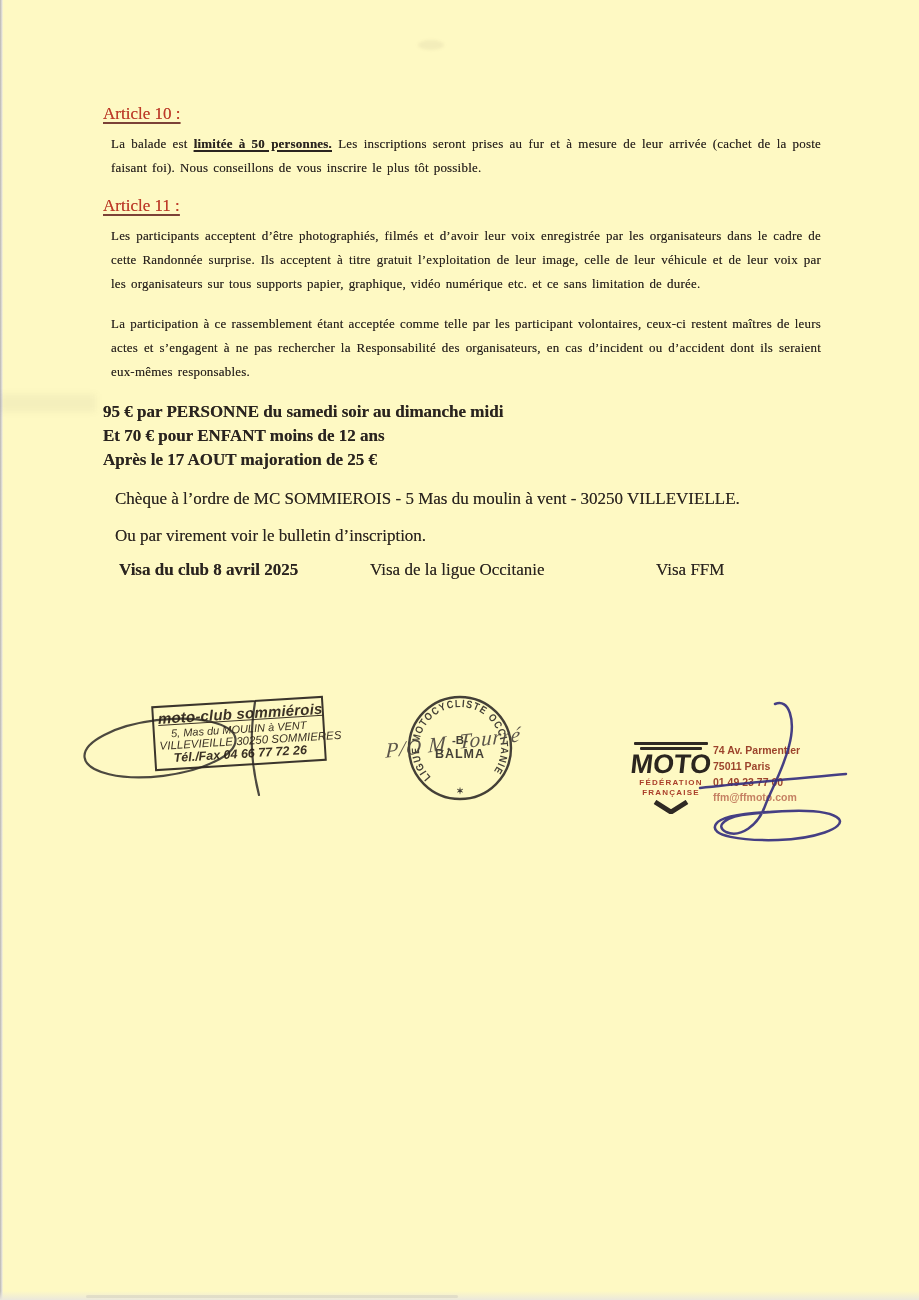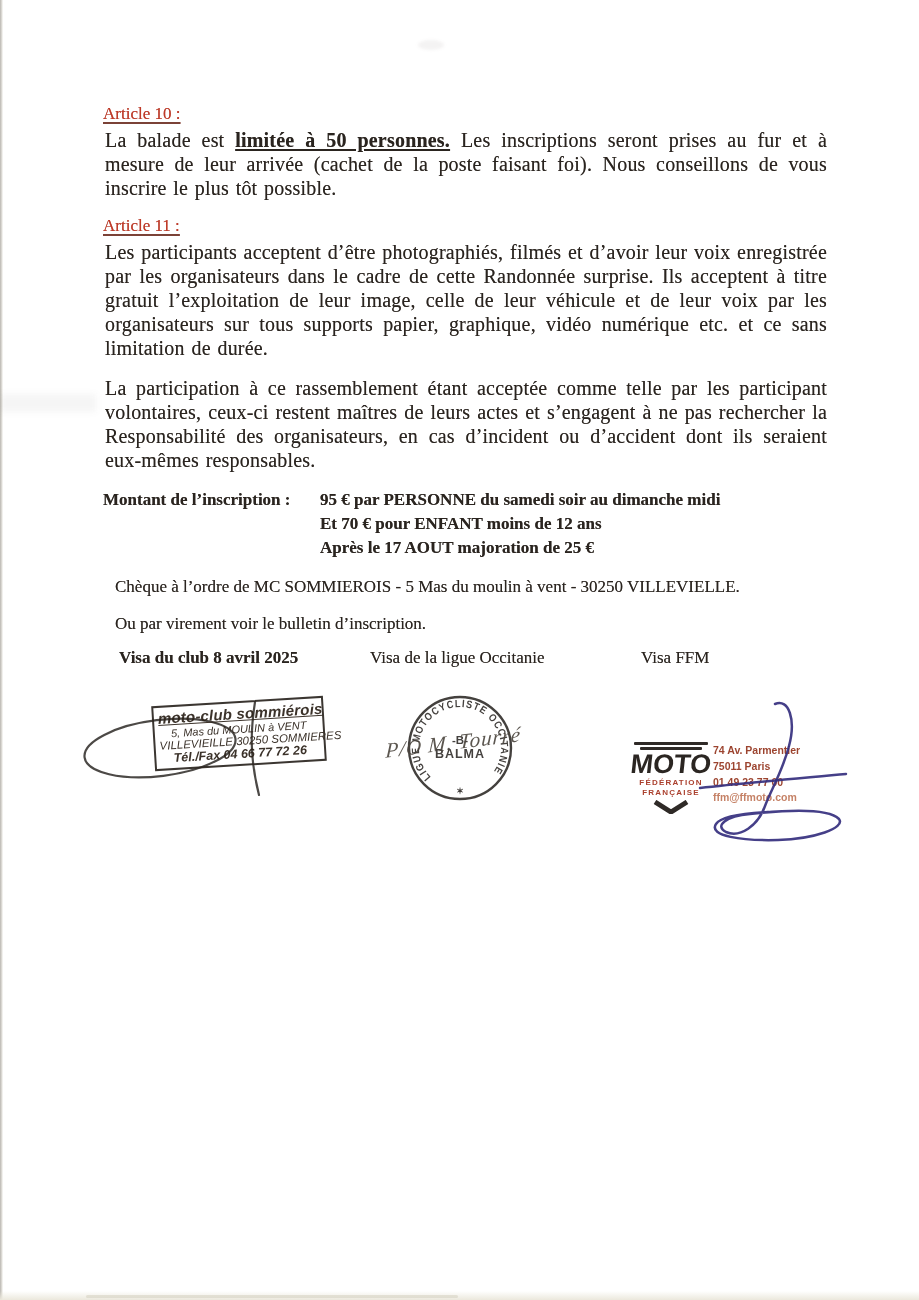--- a/index.html
+++ b/index.html
@@ -1,19 +1,19 @@
 <!DOCTYPE html>
 <html lang="fr"><head>
 <meta charset="utf-8">
 <title>Scanned document</title>
 <style>
   html,body{margin:0;padding:0;background:#e9e7e2;}
   .page{
     position:relative;width:919px;height:1300px;margin:0 auto;
-    background:#ffffff;overflow:hidden;
+    background:#fef9c3;overflow:hidden;
     font-family:"Liberation Serif", serif;color:#2a241f;
   }
   
   .left-edge{position:absolute;left:0;top:0;width:3px;height:100%;
     background:linear-gradient(to right,#b9b6b0,#e6e4df 70%,rgba(230,228,223,0));}
   .smudge-top{position:absolute;left:418px;top:40px;width:26px;height:10px;border-radius:50%;
     background:rgba(60,55,50,0.06);filter:blur(1.5px);}
   .smudge-left{position:absolute;left:0;top:394px;width:96px;height:18px;
     background:rgba(60,55,50,0.05);filter:blur(3px);}
   .bottom-edge{position:absolute;left:0;bottom:0;width:100%;height:9px;
@@ -23,35 +23,35 @@
   
   .content{position:absolute;left:0;top:0;width:919px;padding:104px 90px 0 103px;box-sizing:border-box;}
   .article{margin:0 0 16px 0;}
   .article-heading{
     margin:0 0 4px 0;font-size:17px;font-weight:normal;line-height:20px;
     color:#c03a28;
     text-decoration:underline;text-decoration-color:#7b4237;text-decoration-thickness:1.5px;text-underline-offset:3px;
     text-shadow:0 0 .4px rgba(150,40,25,.6);
   }
   .body-text{
-    margin:2px;font-size:20px;line-height:24px;text-align:justify;
+    margin:8px;font-size:13px;line-height:24px;text-align:justify;
     letter-spacing:.2px;word-spacing:1.5px;
     text-shadow:0 0 .4px rgba(42,36,31,.55);
   }
   .bold-underline{font-weight:bold;text-decoration:underline;text-decoration-thickness:1.5px;text-underline-offset:2px;}
   .fees{display:flex;margin:10px 0 0 0;font-weight:bold;font-size:17px;line-height:24px;
     text-shadow:0 0 .4px rgba(42,36,31,.6);}
   .fees-label{width:217px;flex:none;}
   .payment{margin-top:14px;}
   .payment p{margin:12px;font-size:17px;line-height:25px;text-shadow:0 0 .4px rgba(42,36,31,.55);}
   .visas{position:relative;height:22px;margin-top:12px;font-size:17px;
     text-shadow:0 0 .4px rgba(42,36,31,.55);}
   .visa-club{position:absolute;left:16px;font-weight:bold;}
   .visa-ligue{position:absolute;left:267px;}
-  .visa-ffm{position:absolute;left:538px;}
+  .visa-ffm{position:absolute;left:553px;}
   
   .stamps{position:absolute;left:0;top:690px;width:919px;height:180px;}
   .club-sig{position:absolute;left:72px;top:10px;}
   .club-sig ellipse,.club-sig path{stroke:#33302c;stroke-width:2.2;fill:none;stroke-linecap:round;opacity:.88;}
   .club-stamp{
     position:absolute;left:153px;top:11px;width:172px;box-sizing:border-box;
     border:2.5px solid #2b2520;padding:2px 4px 3px 4px;transform:rotate(-3.5deg);
     font-family:"Liberation Sans", sans-serif;font-style:italic;color:#2b2118;
     text-align:center;white-space:nowrap;opacity:.92;
   }
@@ -106,21 +106,20 @@
       <h2 class="article-heading">Article 11 :</h2>
       <p class="body-text">Les participants acceptent d’être photographiés, filmés et d’avoir leur voix enregistrée par les organisateurs dans le cadre de cette Randonnée surprise. Ils acceptent à titre gratuit l’exploitation de leur image, celle de leur véhicule et de leur voix par les organisateurs sur tous supports papier, graphique, vidéo numérique etc. et ce sans limitation de durée.</p>
     </section>
 
 
     <section class="article">
       <p class="body-text">La participation à ce rassemblement étant acceptée comme telle par les participant volontaires, ceux-ci restent maîtres de leurs actes et s’engagent à ne pas rechercher la Responsabilité des organisateurs, en cas d’incident ou d’accident dont ils seraient eux-mêmes responsables.</p>
     </section>
 
     <div class="fees">
-      <div class="fees-label">Montant de l’inscription :</div>
       <div class="fees-lines">
         <div class="fees-line">95 € par PERSONNE du samedi soir au dimanche midi</div>
         <div class="fees-line">Et 70 € pour ENFANT moins de 12 ans</div>
         <div class="fees-line">Après le 17 AOUT majoration de 25 €</div>
       </div>
     </div>
 
     <div class="payment">
       <p>Chèque à l’ordre de MC SOMMIEROIS - 5 Mas du moulin à vent - 30250 VILLEVIELLE.</p>
       <p>Ou par virement voir le bulletin d’inscription.</p>

